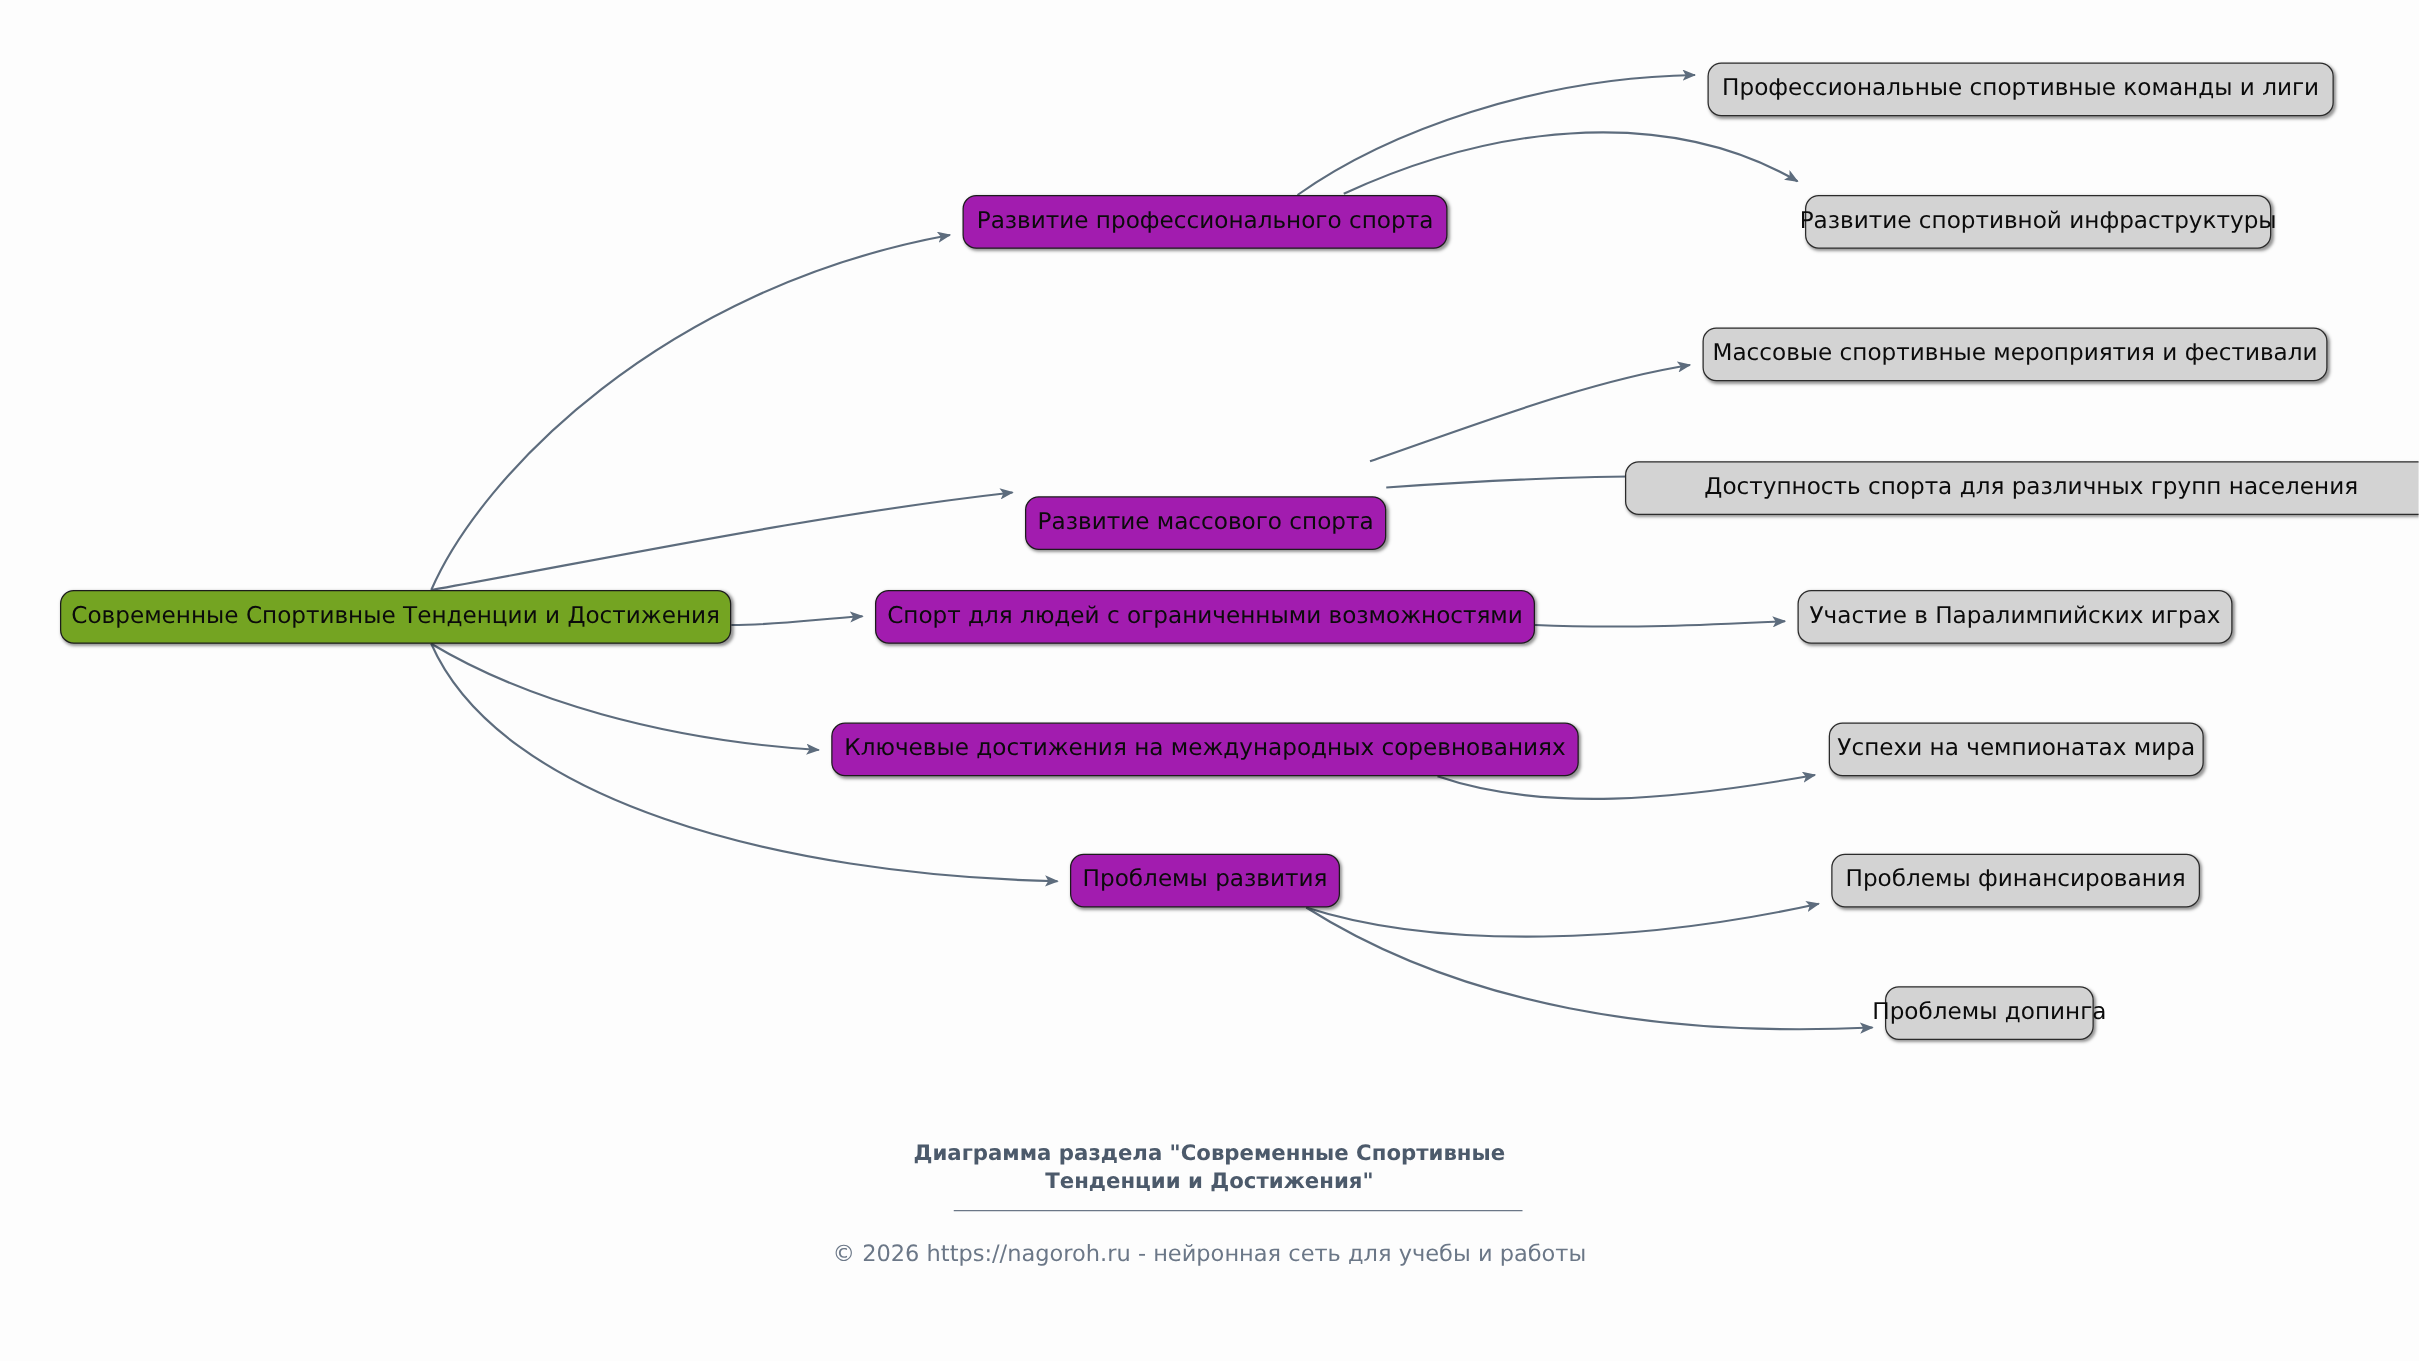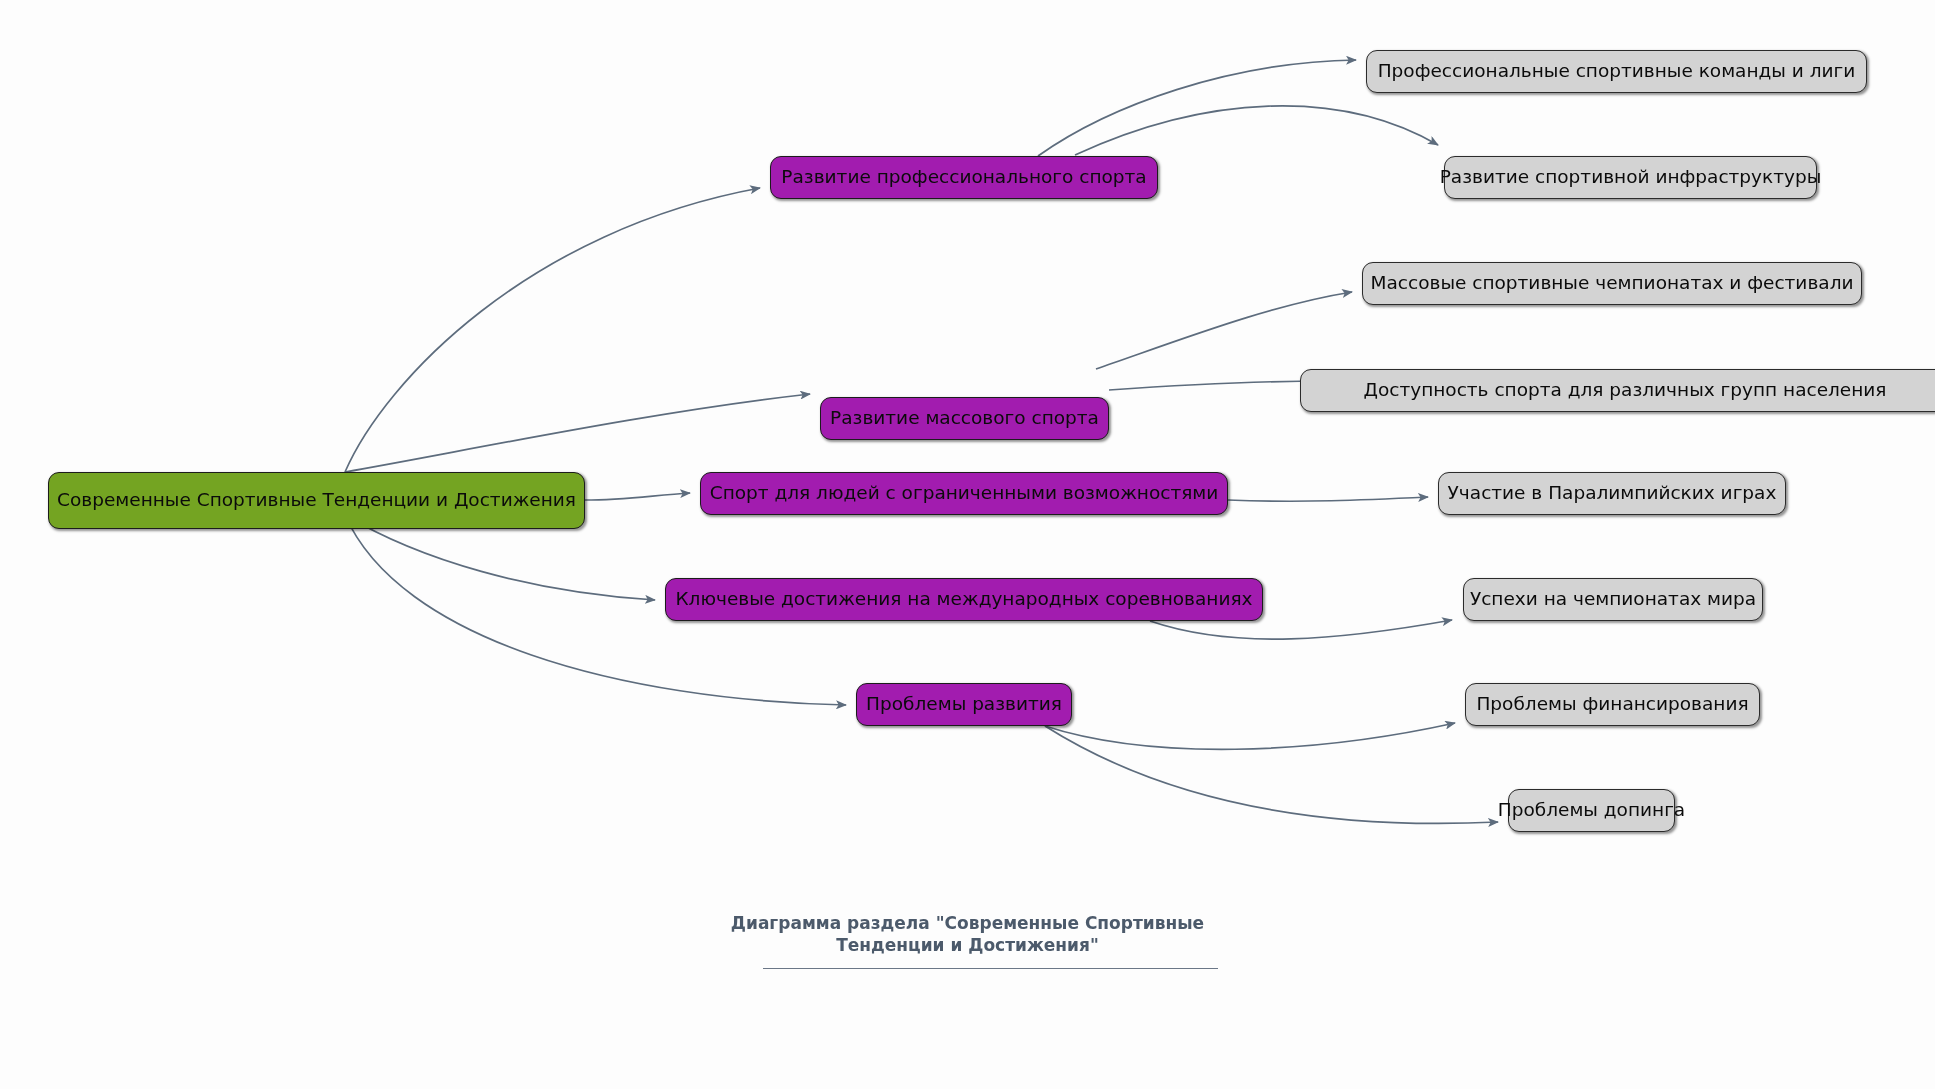--- a/index.html
+++ b/index.html
@@ -96,37 +96,38 @@
 
     <path fill="none" stroke="#5d6c7d" stroke-width="1.7" marker-end="url(#arrowhead)" d="M 1228,500 C 1300,503 1365,500 1428,497"></path>
 
     <path fill="none" stroke="#5d6c7d" stroke-width="1.7" marker-end="url(#arrowhead)" d="M 1150,621 C 1235,650 1340,640 1452,620"></path>
 
     <path fill="none" stroke="#5d6c7d" stroke-width="1.7" marker-end="url(#arrowhead)" d="M 1045,726 C 1150,760 1310,755 1455,723"></path>
     <path fill="none" stroke="#5d6c7d" stroke-width="1.7" marker-end="url(#arrowhead)" d="M 1045,726 C 1170,805 1330,830 1498,822"></path>
   </svg>
 
   <div id="nodes">
-      <div class="node root" style="left: 48px; top: 472px; width: 537px; height: 57px;">Современные Спортивные Тенденции и Достижения</div>
+      <div class="node root" style="left: 48px; top: 472px; width: 537px; height: 43px;">Современные Спортивные Тенденции и Достижения</div>
       <div class="node branch" style="left: 770px; top: 156px; width: 388px; height: 43px;">Развитие профессионального спорта</div>
       <div class="node branch" style="left: 820px; top: 369px; width: 289px; height: 43px; margin-top: 28px;">Развитие массового спорта</div>
       <div class="node branch" style="left: 700px; top: 472px; width: 528px; height: 43px;">Спорт для людей с ограниченными возможностями</div>
       <div class="node branch" style="left: 665px; top: 578px; width: 598px; height: 43px;">Ключевые достижения на международных соревнованиях</div>
       <div class="node branch" style="left: 856px; top: 683px; width: 216px; height: 43px;">Проблемы развития</div>
       <div class="node leaf" style="left: 1366px; top: 50px; width: 501px; height: 43px;">Профессиональные спортивные команды и лиги</div>
       <div class="node leaf" style="left: 1444px; top: 156px; width: 373px; height: 43px;">Развитие спортивной инфраструктуры</div>
-      <div class="node leaf" style="left: 1362px; top: 262px; width: 500px; height: 43px;">Массовые спортивные чемпионатах и фестивали</div>
+      <div class="node leaf" style="left: 1362px; top: 262px; width: 500px; height: 43px;">Массовые спортивные мероприятия и фестивали</div>
       <div class="node leaf" style="left: 1300px; top: 369px; width: 650px; height: 43px;">Доступность спорта для различных групп населения</div>
       <div class="node leaf" style="left: 1438px; top: 472px; width: 348px; height: 43px;">Участие в Паралимпийских играх</div>
       <div class="node leaf" style="left: 1463px; top: 578px; width: 300px; height: 43px;">Успехи на чемпионатах мира</div>
       <div class="node leaf" style="left: 1465px; top: 683px; width: 295px; height: 43px;">Проблемы финансирования</div>
       <div class="node leaf" style="left: 1508px; top: 789px; width: 167px; height: 43px;">Проблемы допинга</div>
     </div>
 
   <div id="caption" style="top:912px;">
     <span class="line">Диаграмма раздела "Современные Спортивные</span>
     <span class="line">Тенденции и Достижения"</span>
   </div>
 
   <div id="divider" style="left:763px; top:968px; width:455px;"></div>
 
+  <div id="footer" style="top:993px;">© 2026 https://nagoroh.ru - нейронная сеть для учебы и работы</div>
 
 </div>
 
 </body></html>

